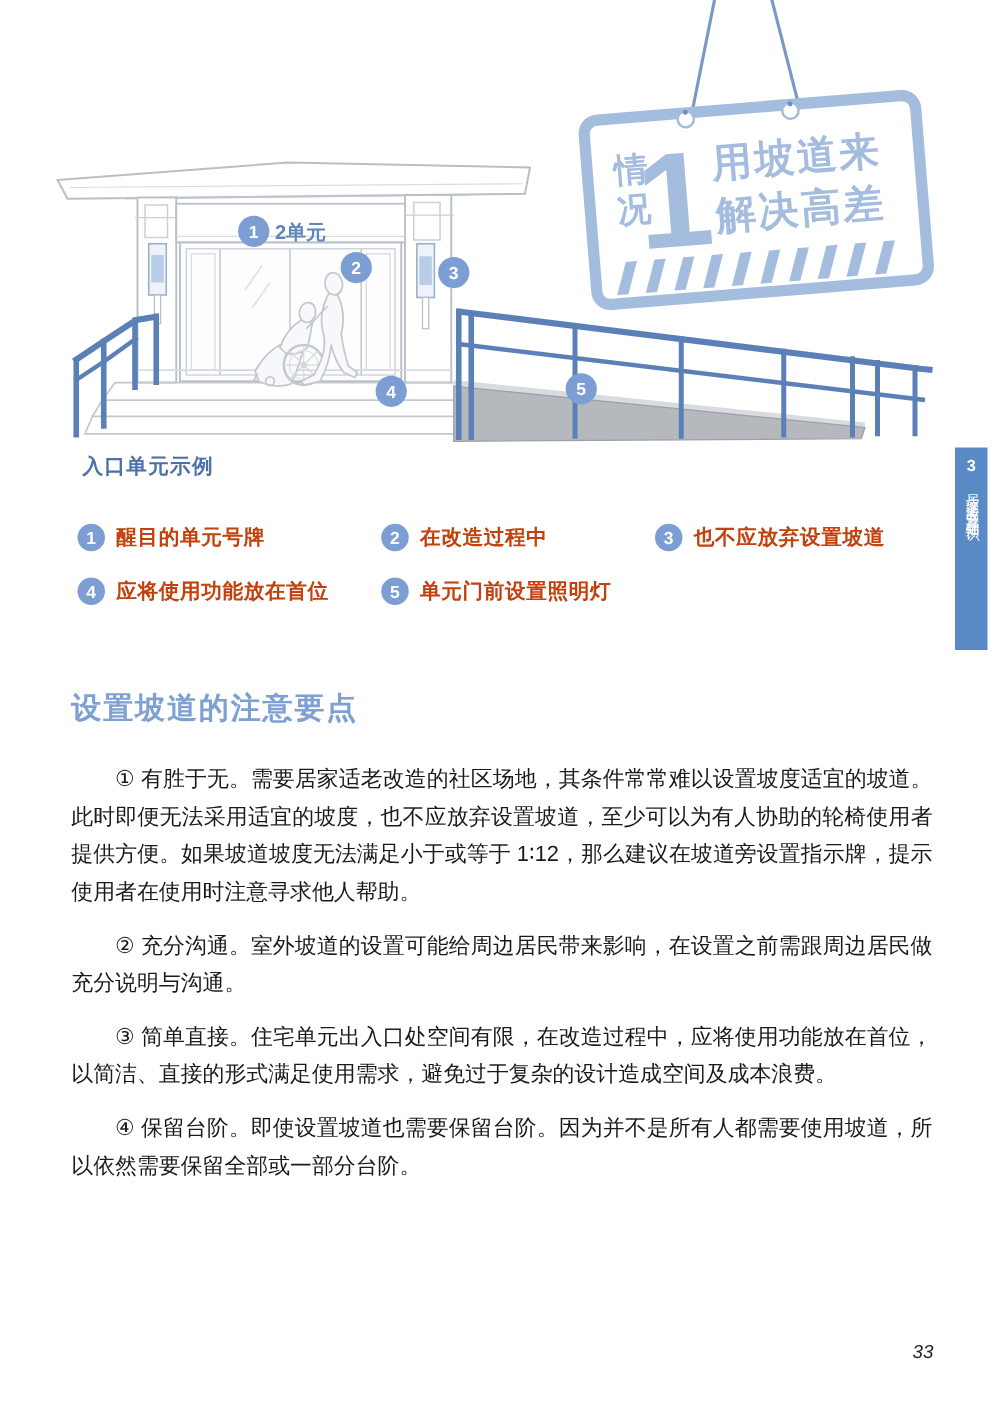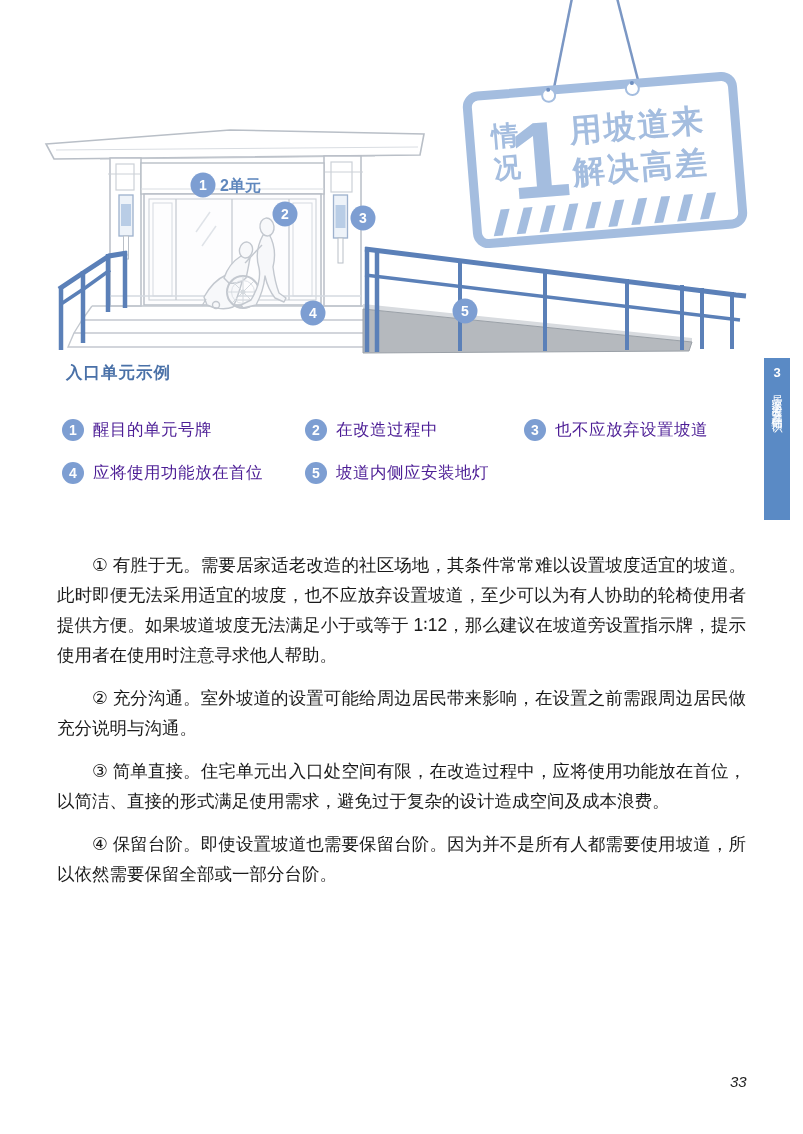--- a/index.html
+++ b/index.html
@@ -24,21 +24,21 @@
     font-size:16.5px;font-weight:700;color:#4a71a8;letter-spacing:1px;
   }
 
   
   .legend-item{position:absolute;display:flex;align-items:center;gap:9px;height:24px;}
   .lnum{
     width:22px;height:22px;border-radius:50%;background:#7d9ed2;color:#fff;
     font-size:14px;font-weight:bold;display:flex;align-items:center;justify-content:center;
     flex:0 0 22px;
   }
-  .llabel{font-size:16.5px;font-weight:400;color:#4c1d95;letter-spacing:0.5px;white-space:nowrap;}
+  .llabel{font-size:16.5px;font-weight:700;color:#c2410c;letter-spacing:0.5px;white-space:nowrap;}
 
   
   .side-tab{
     position:absolute;left:764px;top:358px;width:26px;height:162px;
     background:#5a8ac5;color:#fff;display:flex;flex-direction:column;align-items:center;
   }
   .tab-num{font-size:13px;font-weight:600;padding-top:7px;}
   .tab-title{
     margin-top:6px;writing-mode:vertical-rl;text-orientation:upright;
     font-size:11px;letter-spacing:3px;line-height:26px;
@@ -235,29 +235,30 @@
   <div class="legend-item" style="left:524px;top:418px;">
     <span class="lnum">3</span>
     <span class="llabel">也不应放弃设置坡道</span>
   </div>
   <div class="legend-item" style="left:62px;top:461px;">
     <span class="lnum">4</span>
     <span class="llabel">应将使用功能放在首位</span>
   </div>
   <div class="legend-item" style="left:305px;top:461px;">
     <span class="lnum">5</span>
-    <span class="llabel">坡道内侧应安装地灯</span>
+    <span class="llabel">单元门前设置照明灯</span>
   </div>
 
   <div class="side-tab">
     <span class="tab-num">3</span>
     <span class="tab-title">居家适老改造基础知识</span>
   </div>
 
   <div class="content">
+    <h2>设置坡道的注意要点</h2>
     <p>① 有胜于无。需要居家适老改造的社区场地，其条件常常难以设置坡度适宜的坡道。此时即便无法采用适宜的坡度，也不应放弃设置坡道，至少可以为有人协助的轮椅使用者提供方便。如果坡道坡度无法满足小于或等于 1∶12，那么建议在坡道旁设置指示牌，提示使用者在使用时注意寻求他人帮助。</p>
     <p>② 充分沟通。室外坡道的设置可能给周边居民带来影响，在设置之前需跟周边居民做充分说明与沟通。</p>
     <p>③ 简单直接。住宅单元出入口处空间有限，在改造过程中，应将使用功能放在首位，以简洁、直接的形式满足使用需求，避免过于复杂的设计造成空间及成本浪费。</p>
     <p>④ 保留台阶。即使设置坡道也需要保留台阶。因为并不是所有人都需要使用坡道，所以依然需要保留全部或一部分台阶。</p>
   </div>
 
   <div class="page-number">33</div>
 
 </div>
 

